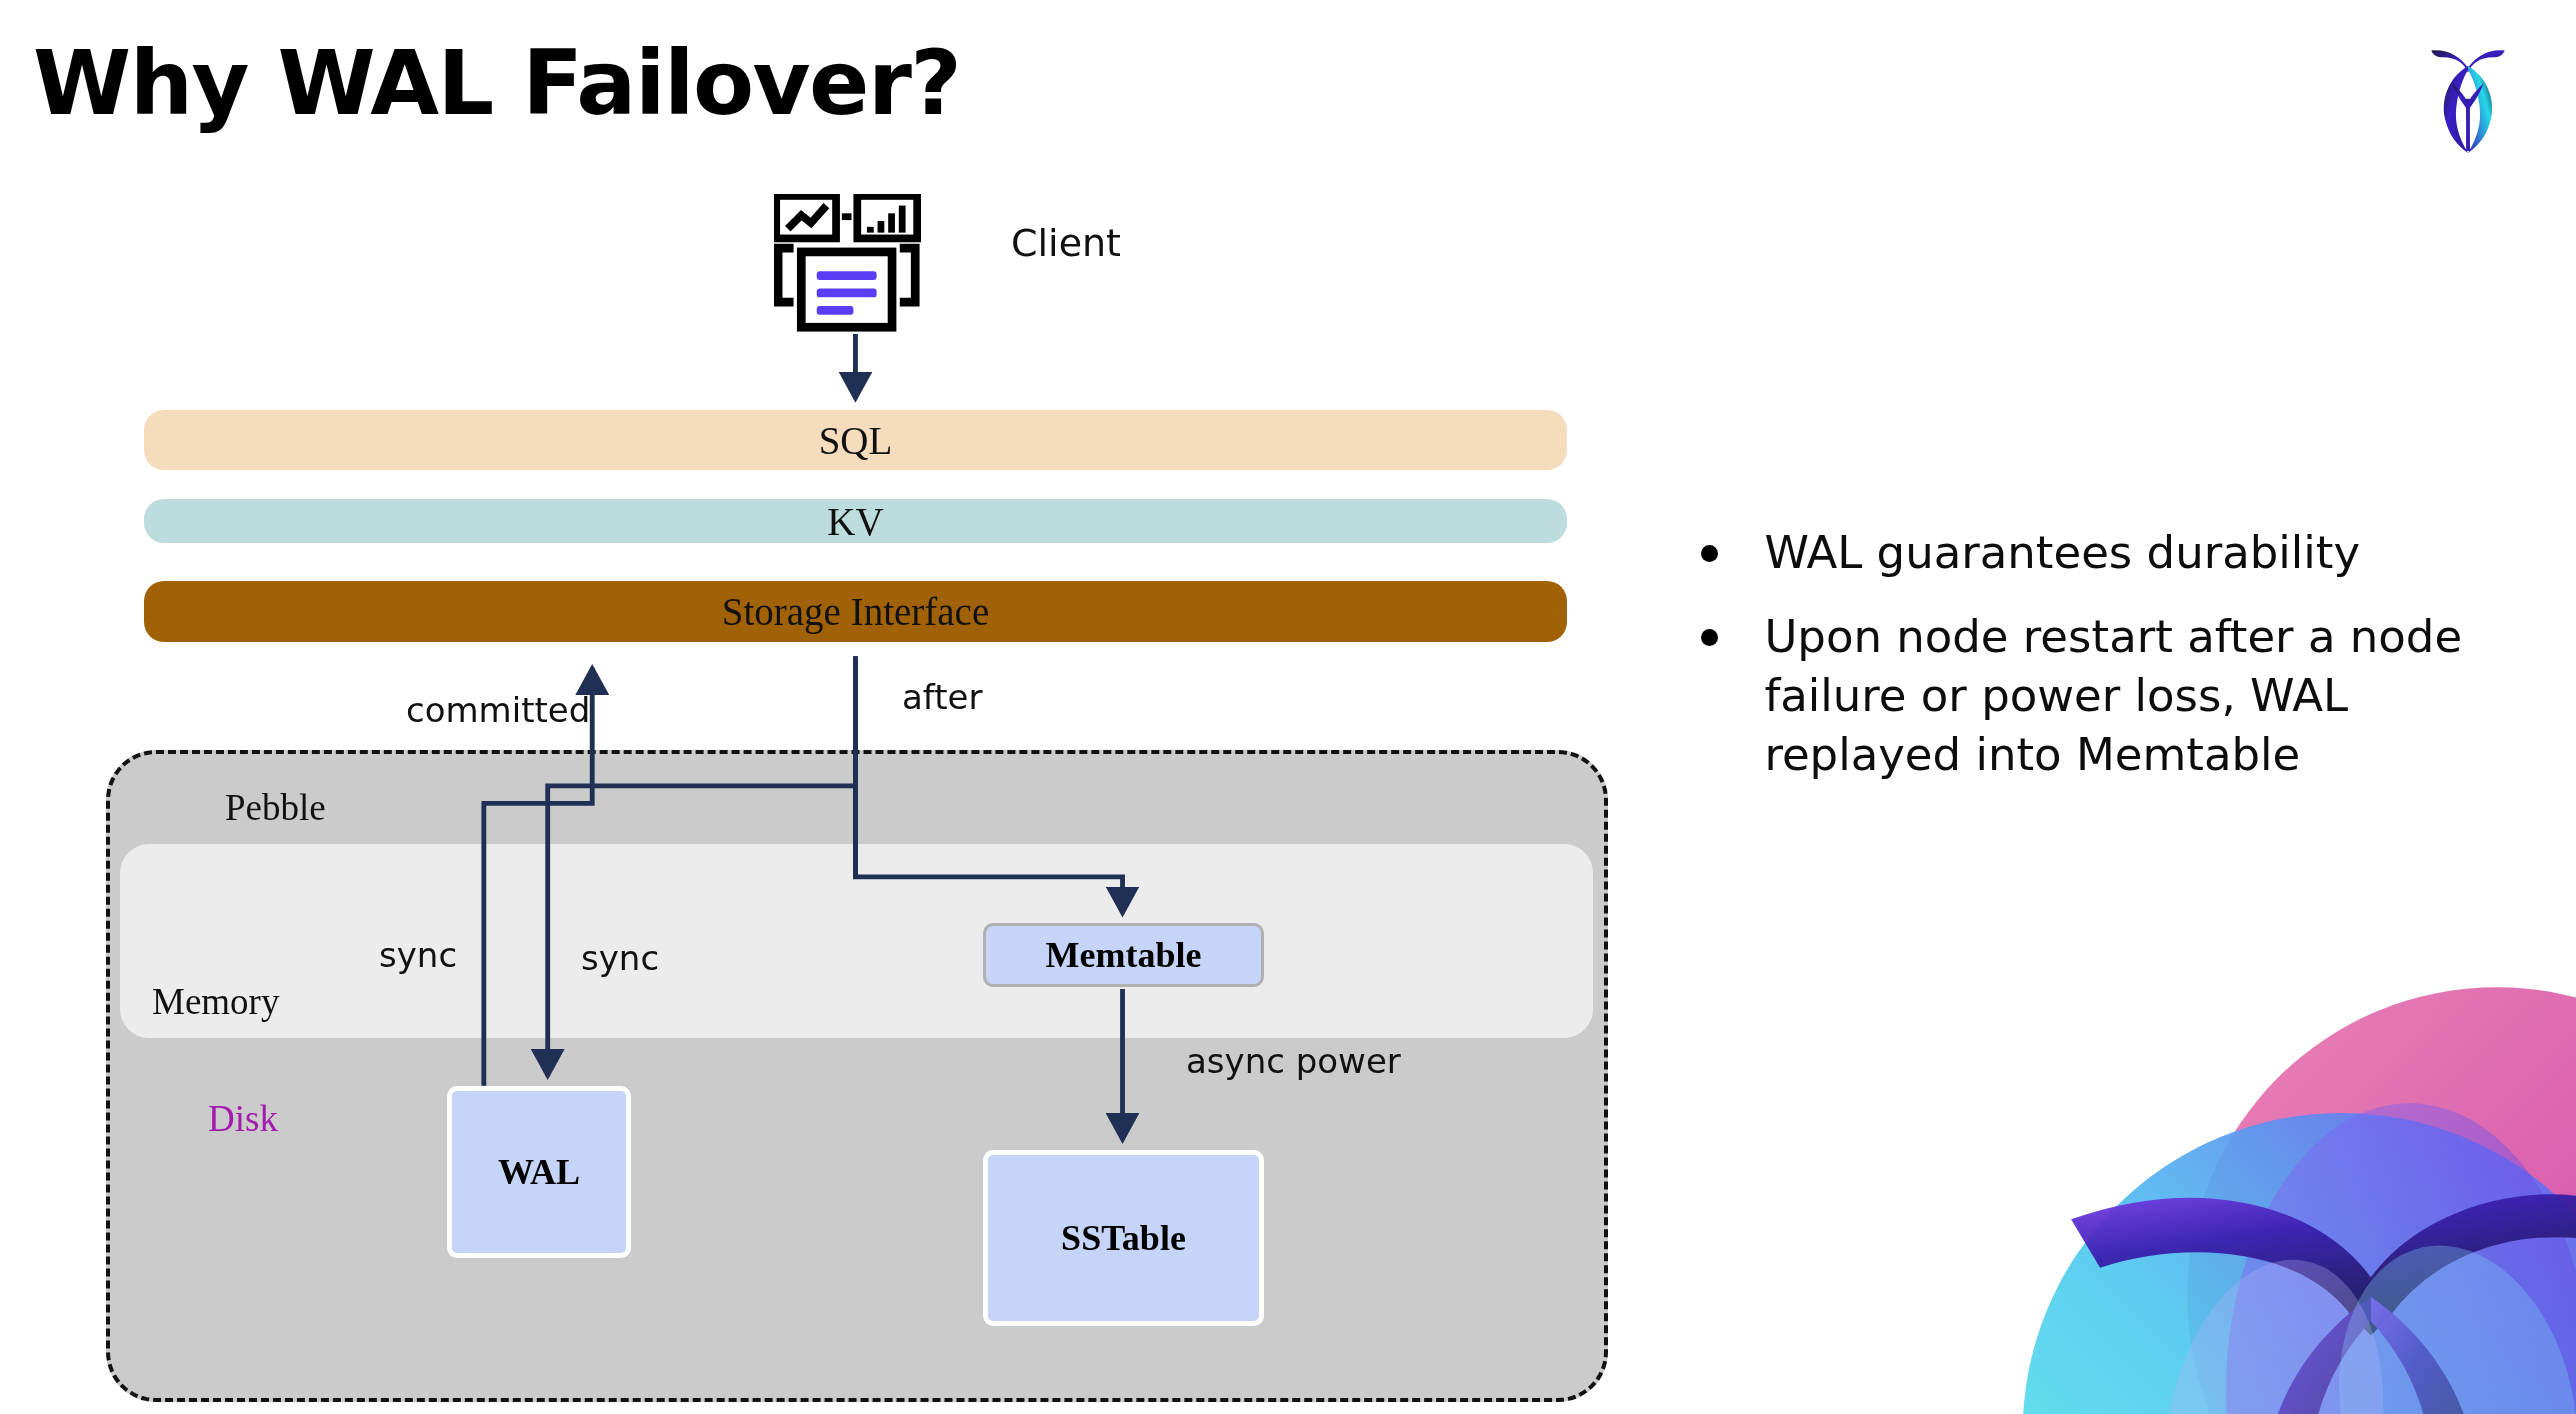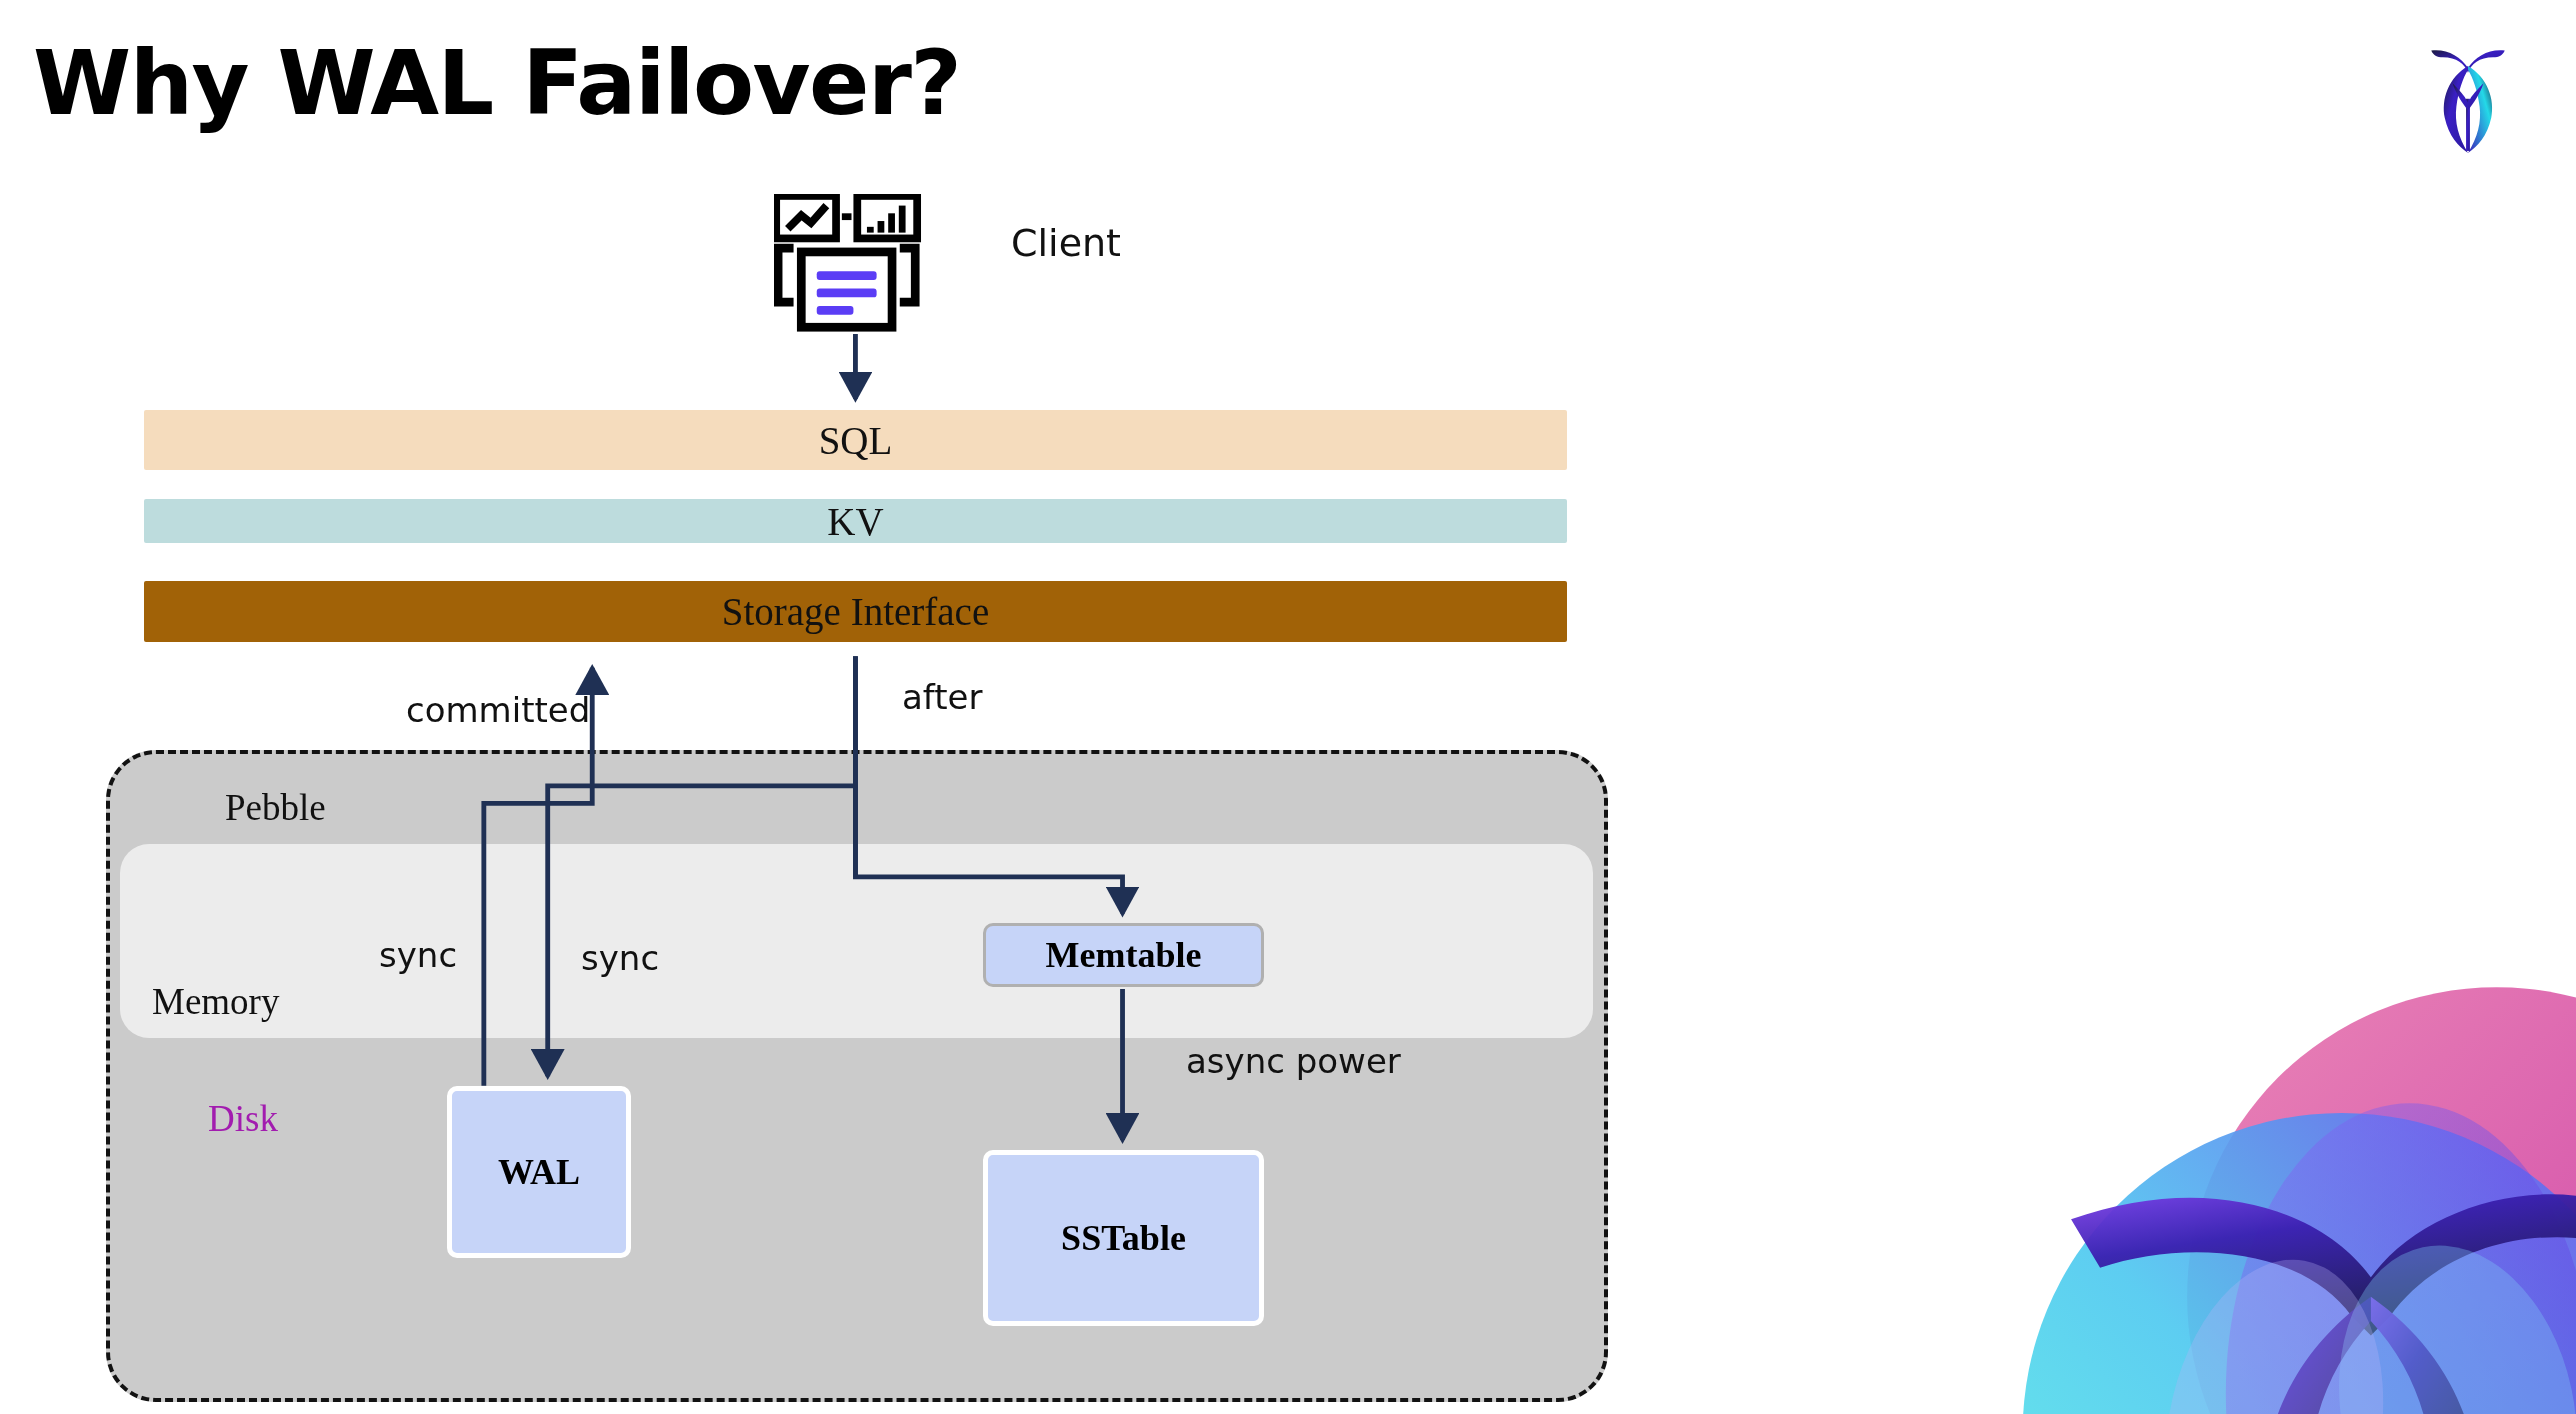--- a/index.html
+++ b/index.html
@@ -59,21 +59,21 @@
     color: #111111;
     font-family: "DejaVu Sans", sans-serif;
     white-space: nowrap;
   }
 
   
   .layer-bar {
     position: absolute;
     left: 144px;
     width: 1423px;
-    border-radius: 2px;
+    border-radius: 20px;
     display: flex;
     align-items: center;
     justify-content: center;
     font-family: "Liberation Serif", serif;
     font-size: 39px;
     color: #111111;
   }
   #bar-sql { top: 410px; height: 60px; background: #f5dcbd; }
   #bar-kv  { top: 499px; height: 44px; background: #bddcdd; }
   #bar-storage { top: 581px; height: 61px; background: #a16207; }
@@ -328,15 +328,25 @@
   <div class="data-box" id="box-sstable">
     <span>SSTable</span>
   </div>
 
   <div class="edge-label" id="label-committed">committed</div>
   <div class="edge-label" id="label-commit">after</div>
   <div class="edge-label" id="label-sync-1">sync</div>
   <div class="edge-label" id="label-sync-2">sync</div>
   <div class="edge-label" id="label-async-flush">async power</div>
 
+  <div id="bullet-list">
+    <div class="bullet-item">
+      <span class="bullet-dot"></span>
+      <span class="bullet-text">WAL guarantees durability</span>
+    </div>
+    <div class="bullet-item">
+      <span class="bullet-dot"></span>
+      <span class="bullet-text">Upon node restart after a node failure or power loss, WAL replayed into Memtable</span>
+    </div>
+  </div>
 
 </div>
 
 
 </body></html>

